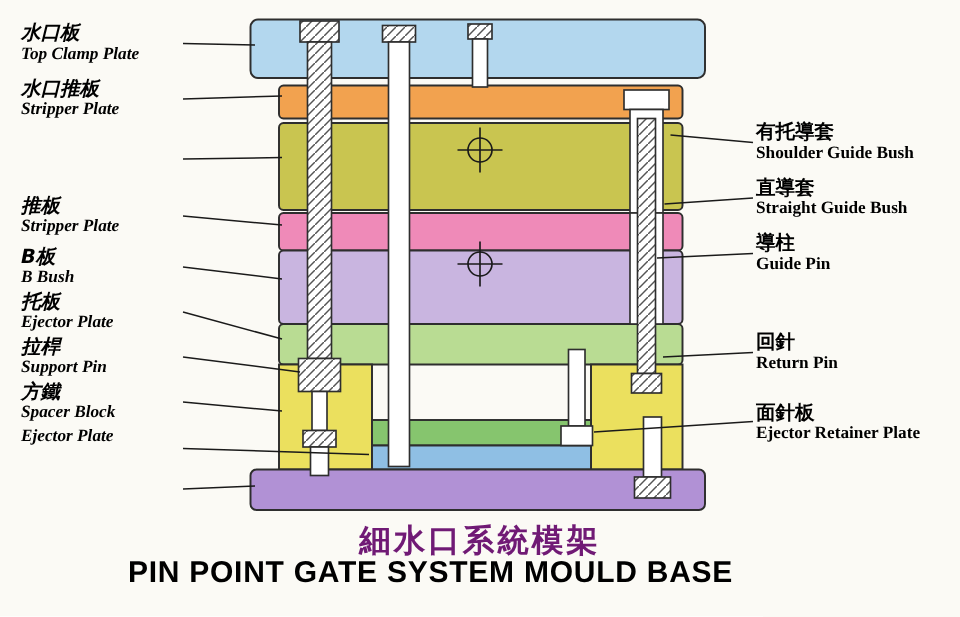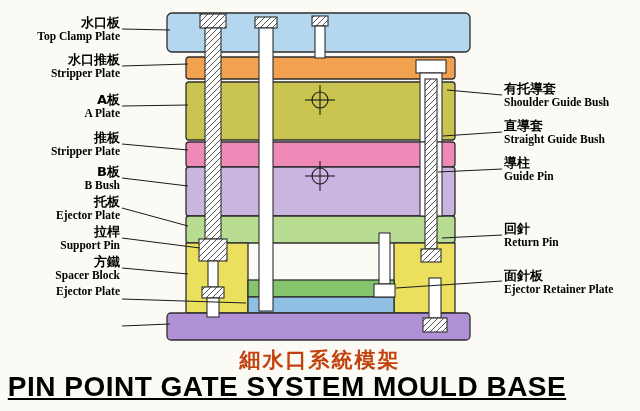--- a/index.html
+++ b/index.html
@@ -24,41 +24,40 @@
     font-size: 13px;
     line-height: 15px;
     font-family: "DejaVu Sans", sans-serif;
     font-weight: 700;
   }
   .label .en {
     display: block;
     font-size: 11.5px;
     line-height: 13px;
   }
-  .label.left  { left: 0;   width: 120px; text-align: right; }
+  .label.left  { left: 14px;   width: 120px; text-align: left; font-style: italic; }
   .label.right { left: 504px; width: 140px; text-align: left; }
 
   .title-zh {
     position: absolute;
     top: 346px; left: 0; width: 640px;
     text-align: center;
     font-size: 21px; font-weight: 700;
     letter-spacing: 2px;
-    color: #c2410c;
+    color: #701a75;
     font-family: "DejaVu Sans", sans-serif;
   }
   .title-en {
     position: absolute;
     top: 371px; left: 0; width: 574px;
     text-align: center;
-    font-size: 28px; font-weight: 700;
+    font-size: 20px; font-weight: 700;
     letter-spacing: 0.5px;
     color: #000;
     font-family: "Liberation Sans", sans-serif;
-    text-decoration: underline;
   }
 
   rect.plate { stroke: #2e2e2e; stroke-width: 1.3; }
   rect.part  { stroke: #2e2e2e; stroke-width: 1.1; }
   line.leader { stroke: #1a1a1a; stroke-width: 1; }
   .symbol { stroke: #1a1a1a; stroke-width: 1.1; fill: none; }
 </style>
 </head>
 <body>
 
@@ -154,24 +153,20 @@
   </svg>
 
   <div class="label left" style="top:15px">
     <span class="zh">水口板</span>
     <span class="en">Top Clamp Plate</span>
   </div>
   <div class="label left" style="top:52px">
     <span class="zh">水口推板</span>
     <span class="en">Stripper Plate</span>
   </div>
-  <div class="label left" style="top:92px">
-    <span class="zh">A板</span>
-    <span class="en">A Plate</span>
-  </div>
   <div class="label left" style="top:130px">
     <span class="zh">推板</span>
     <span class="en">Stripper Plate</span>
   </div>
   <div class="label left" style="top:164px">
     <span class="zh">B板</span>
     <span class="en">B Bush</span>
   </div>
   <div class="label left" style="top:194px">
     <span class="zh">托板</span>

